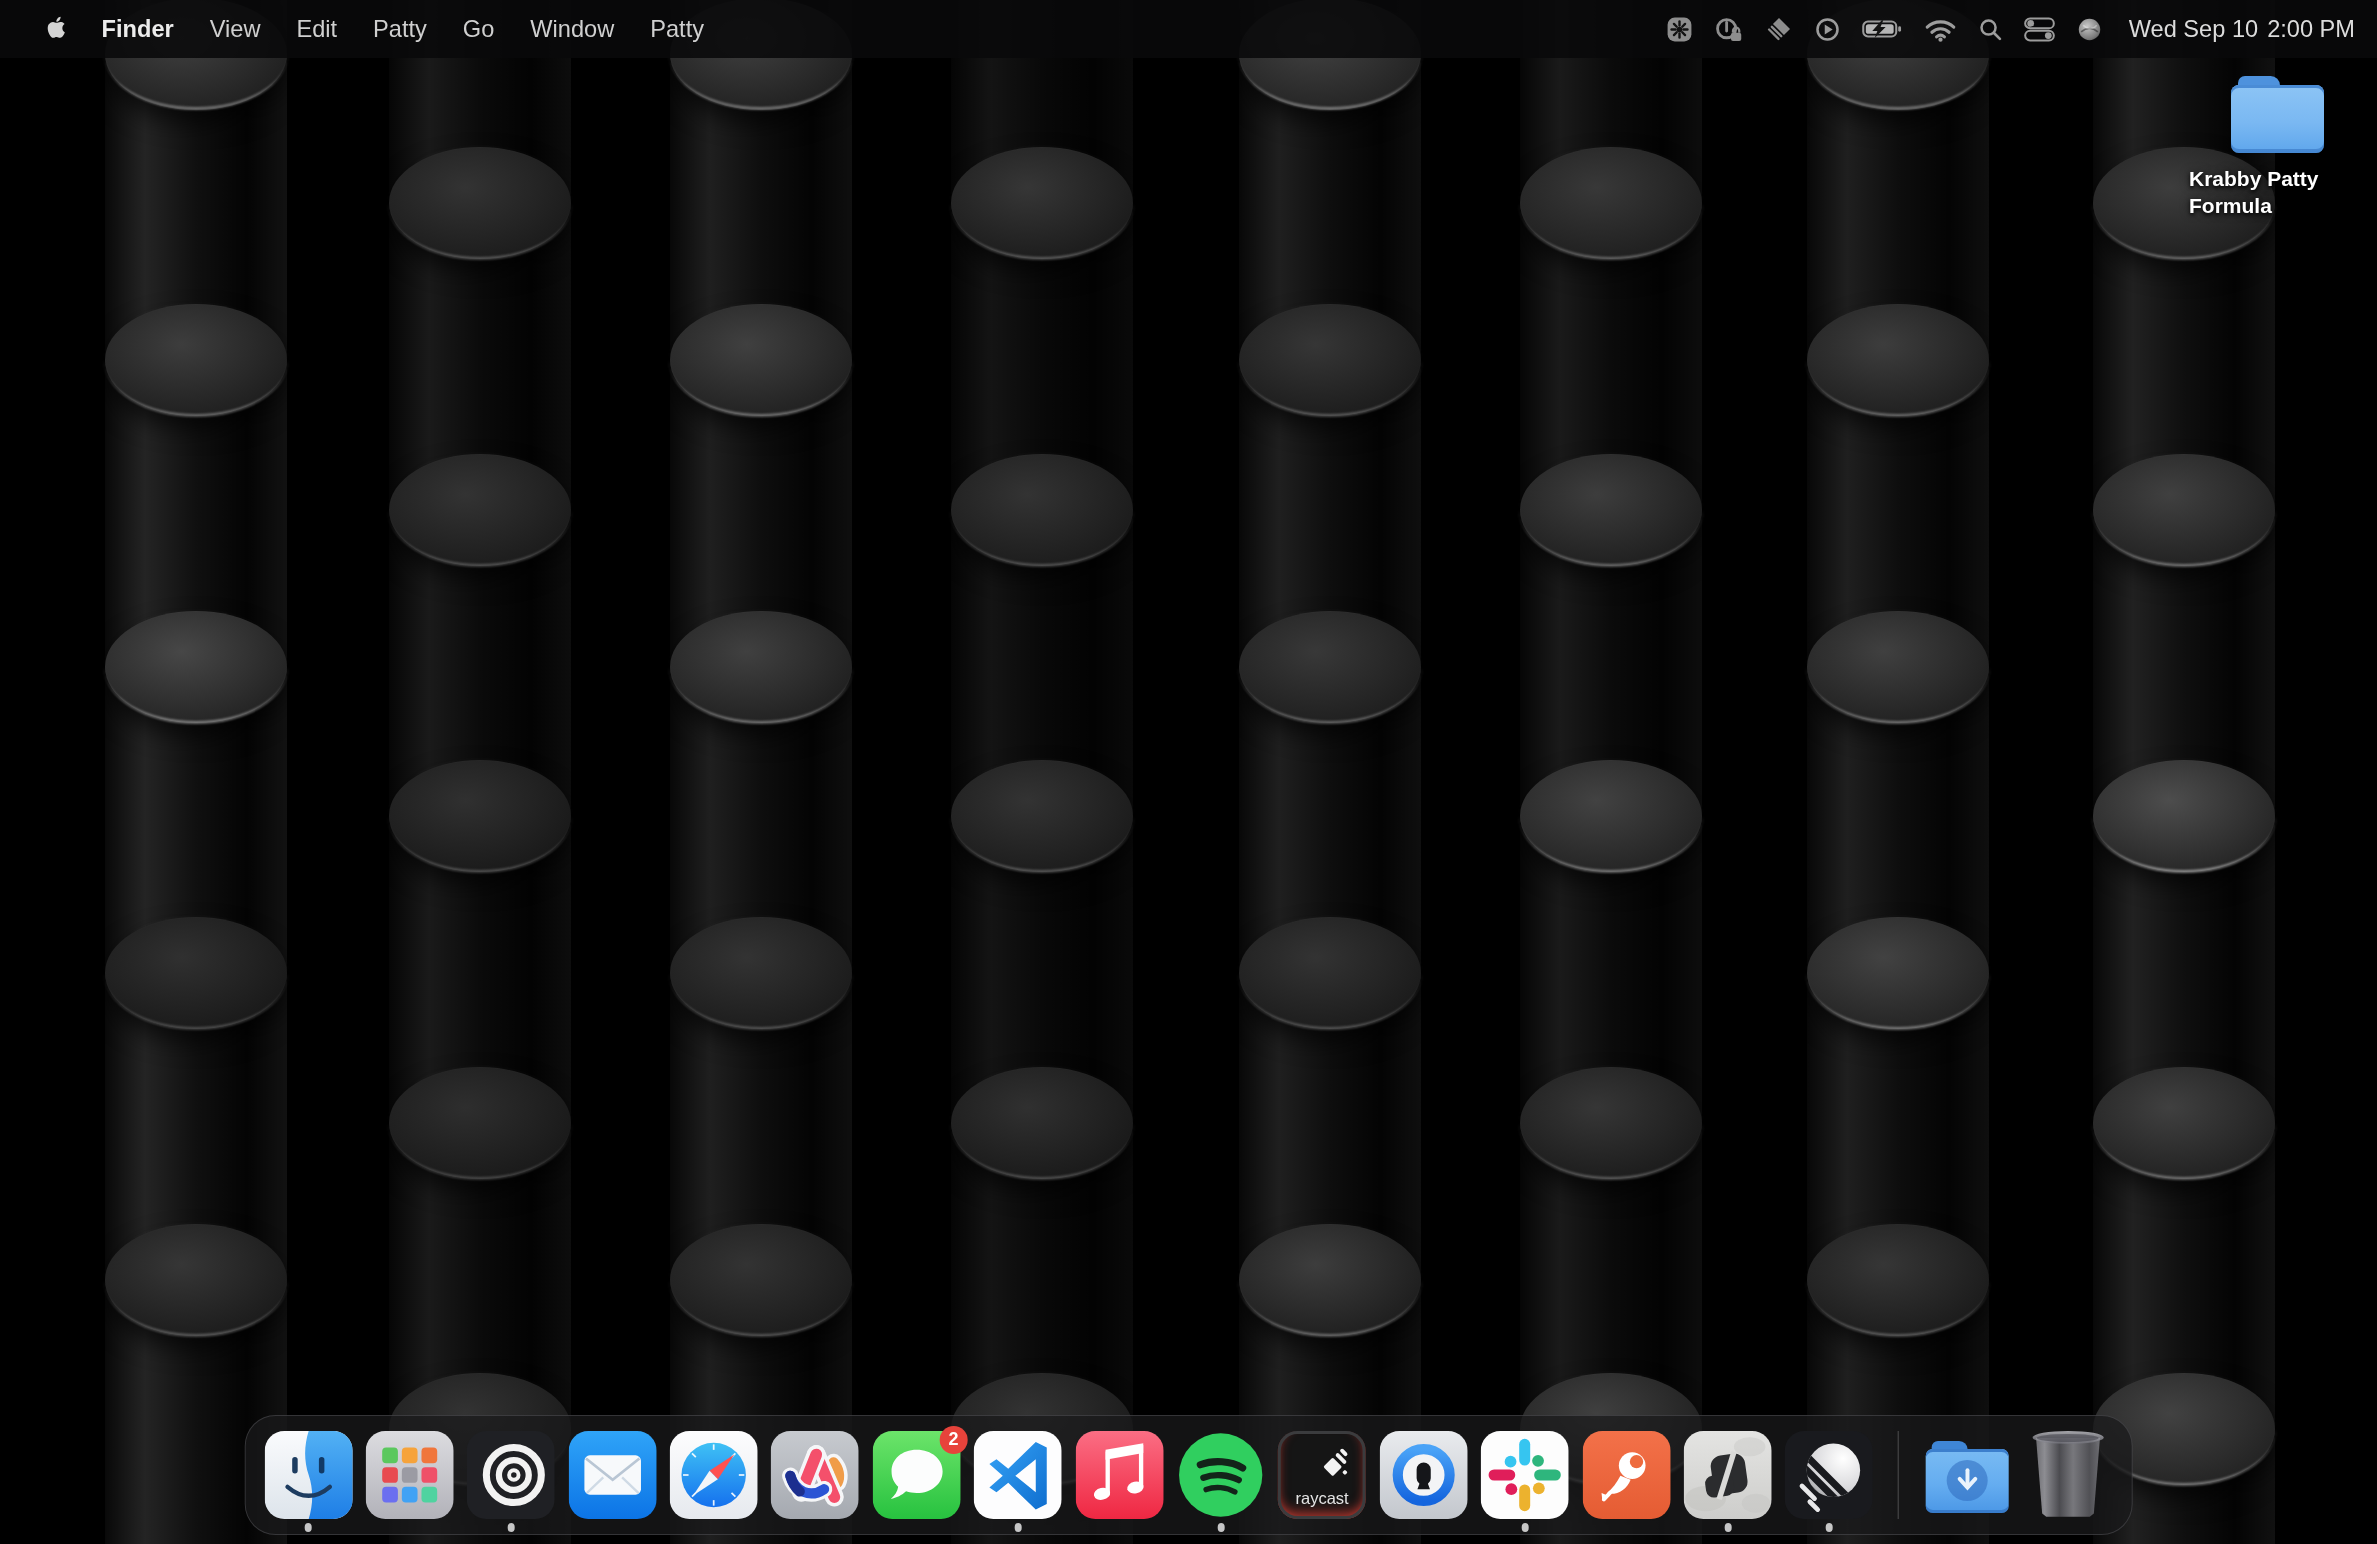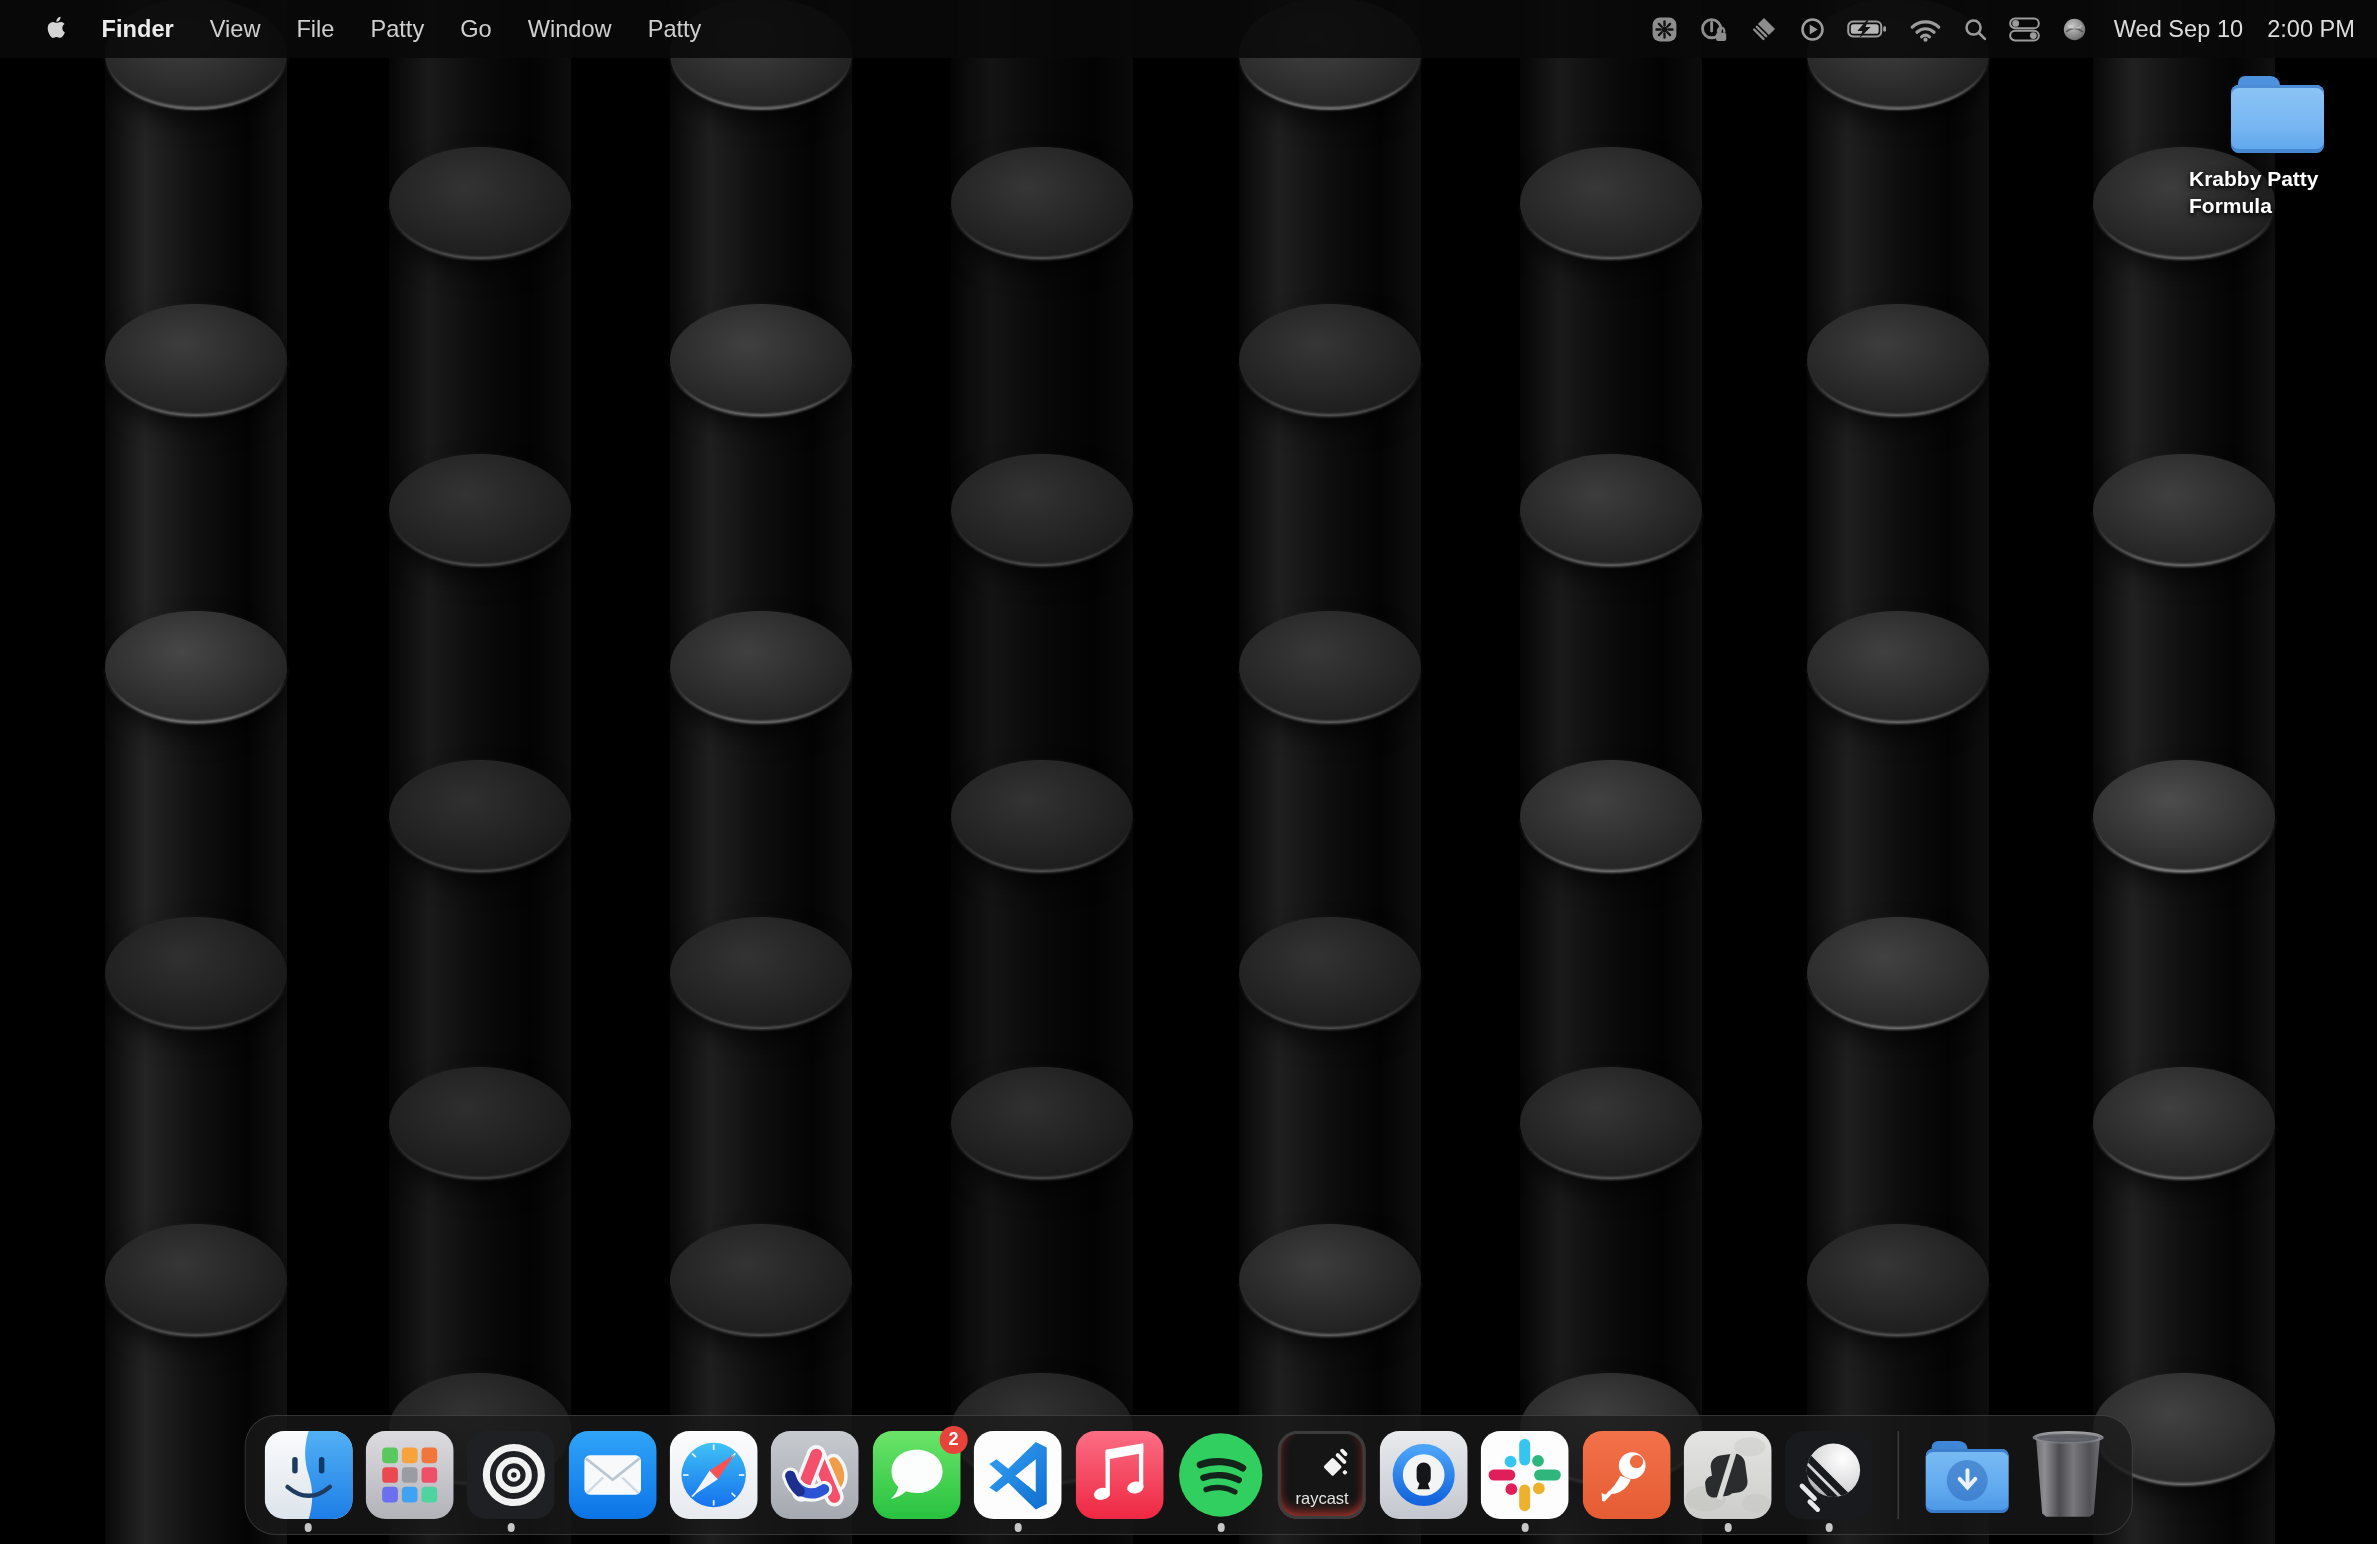--- a/index.html
+++ b/index.html
@@ -17,21 +17,21 @@
   
   .menubar{position:absolute;top:0;left:0;right:0;height:58px;z-index:30;
     background:rgba(9,9,10,.88);display:flex;align-items:center;justify-content:space-between;
     padding:0 22px 0 28px;box-sizing:border-box;}
   .mb-left{display:flex;align-items:center;height:100%;}
   .apple-menu{display:flex;align-items:center;padding:0 17.3px;height:100%;}
   .menu-item{color:#cfcfcf;font-size:23.6px;padding:0 18px;height:100%;display:flex;align-items:center;}
   .menu-item.bold{font-weight:700;color:#ececec;}
   .mb-right{display:flex;align-items:center;height:100%;gap:21px;}
   .sicon{display:flex;align-items:center;justify-content:center;height:100%;}
-  .clock{display:flex;align-items:center;gap:24px;color:#dcdcdc;font-size:23.6px;font-weight:500;margin-left:4.7px;}
+  .clock{display:flex;align-items:center;gap:9px;color:#dcdcdc;font-size:23.6px;font-weight:500;margin-left:4.7px;}
 
   
   .desktop-icon{position:absolute;left:2189px;top:76px;width:176px;z-index:5;text-align:left;}
   .folder{position:relative;width:93px;height:77px;margin:0 auto;}
   .folder .tab{position:absolute;top:0;left:7px;width:42px;height:17.3px;border-radius:7px 9.4px 0 0;background:#4e92dd;}
   .folder .fbody{position:absolute;top:8.6px;left:0;width:100%;height:68px;border-radius:7.9px;
     background:linear-gradient(180deg,#8cc4f5 0%,#7ab8f2 55%,#5ea6ec 100%);
     box-shadow:inset 0 3.1px 0 #4a8cd6, inset 0 -3.9px 0 rgba(40,100,180,.45);}
   .icon-label{margin-top:11.8px;font-size:21px;font-weight:700;color:#fff;line-height:1.3;
     text-shadow:0 1.6px 3.9px rgba(0,0,0,.9),0 0 9.4px rgba(0,0,0,.6);}
@@ -137,21 +137,21 @@
       <span class="apple-menu">
         <span>
           <svg width="21" height="25" viewBox="0 0 24 28" fill="#d4d4d4">
             <path d="M19.8,14.7c0-3.1,2.5-4.6,2.6-4.7c-1.4-2.1-3.7-2.4-4.5-2.4c-1.9-0.2-3.7,1.1-4.7,1.1 c-1,0-2.5-1.1-4-1.1C7.1,7.7,5.2,8.9,4.1,10.7c-2.1,3.7-0.5,9.1,1.5,12.1c1,1.5,2.2,3.1,3.8,3c1.5-0.1,2.1-1,3.9-1 c1.8,0,2.3,1,4,1c1.6,0,2.7-1.5,3.7-2.9c1.2-1.7,1.6-3.3,1.7-3.4C22.6,19.4,19.8,18.3,19.8,14.7z M16.6,5.6 c0.8-1,1.4-2.4,1.2-3.8c-1.2,0.1-2.7,0.8-3.5,1.8c-0.8,0.9-1.5,2.3-1.3,3.7C14.4,7.4,15.8,6.6,16.6,5.6z"></path>
           </svg>
         </span>
       </span>
       <nav id="menus" style="display: flex; height: 100%;">
           <div class="menu-item bold">Finder</div>
           <div class="menu-item">View</div>
-          <div class="menu-item">File</div>
+          <div class="menu-item">Edit</div>
           <div class="menu-item">Patty</div>
           <div class="menu-item">Go</div>
           <div class="menu-item">Window</div>
           <div class="menu-item">Patty</div>
         </nav>
     </div>
 
     <div class="mb-right">
       <span class="sicon">
         <svg width="27" height="27" viewBox="0 0 34 34">

